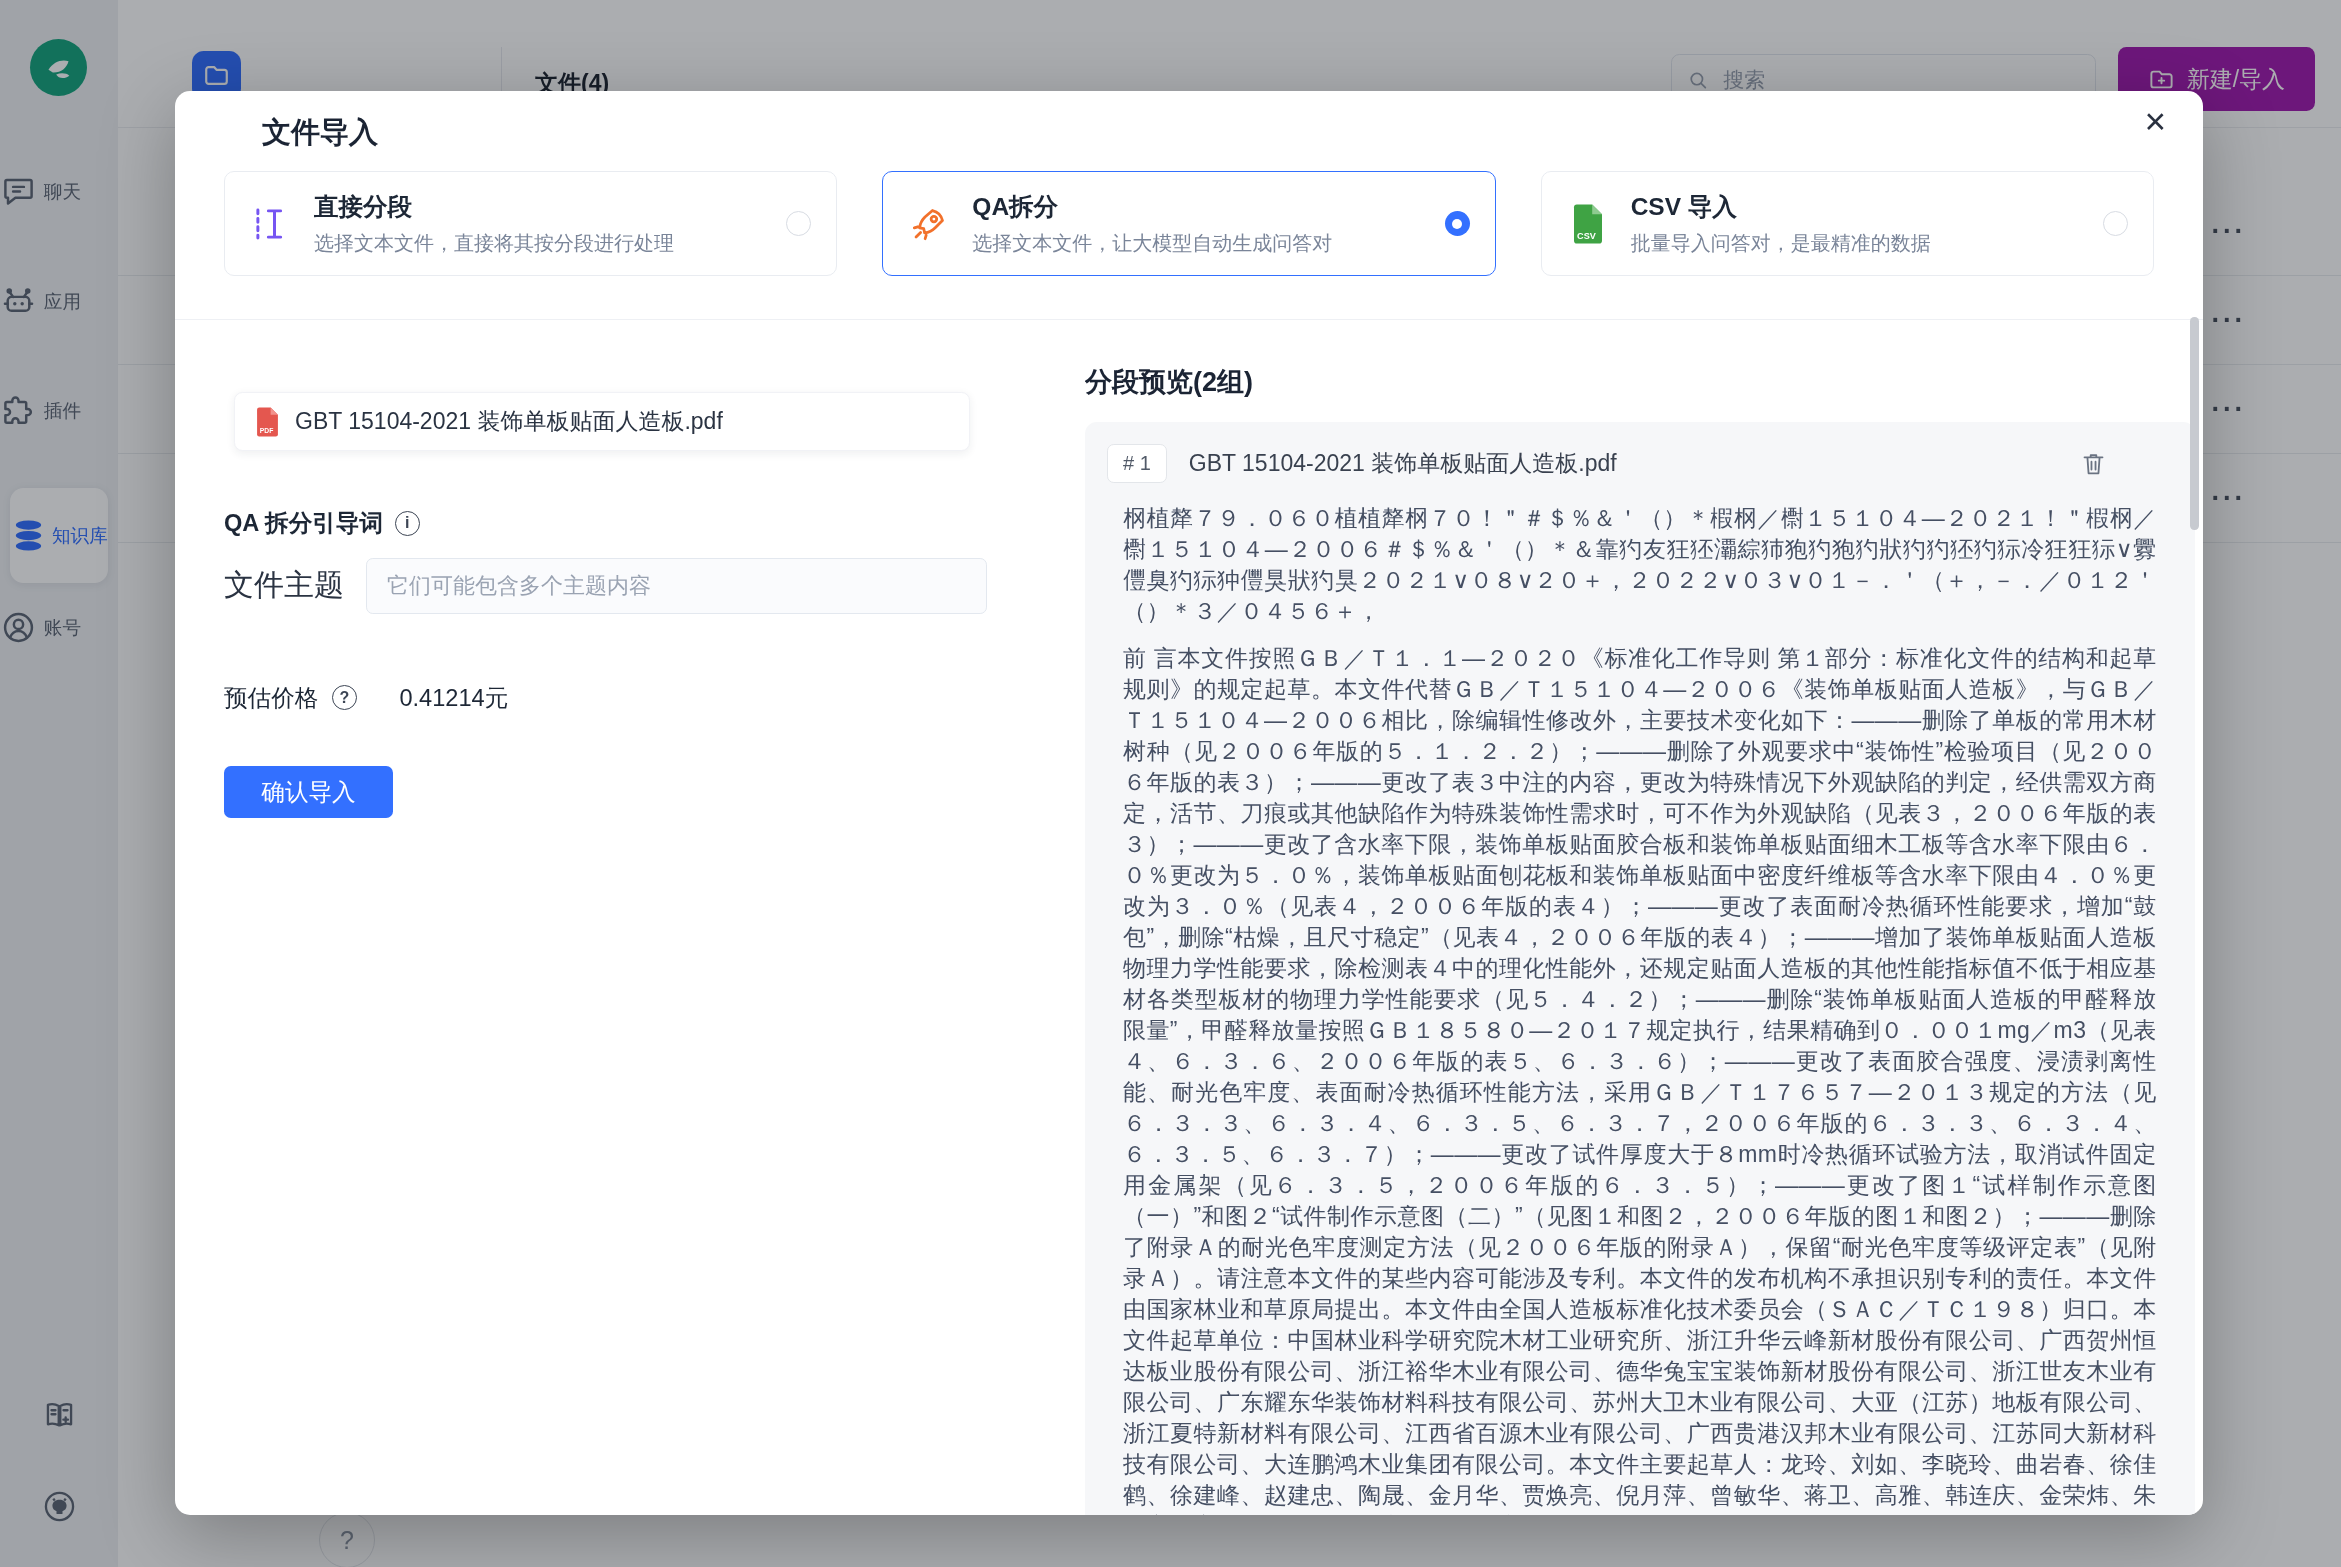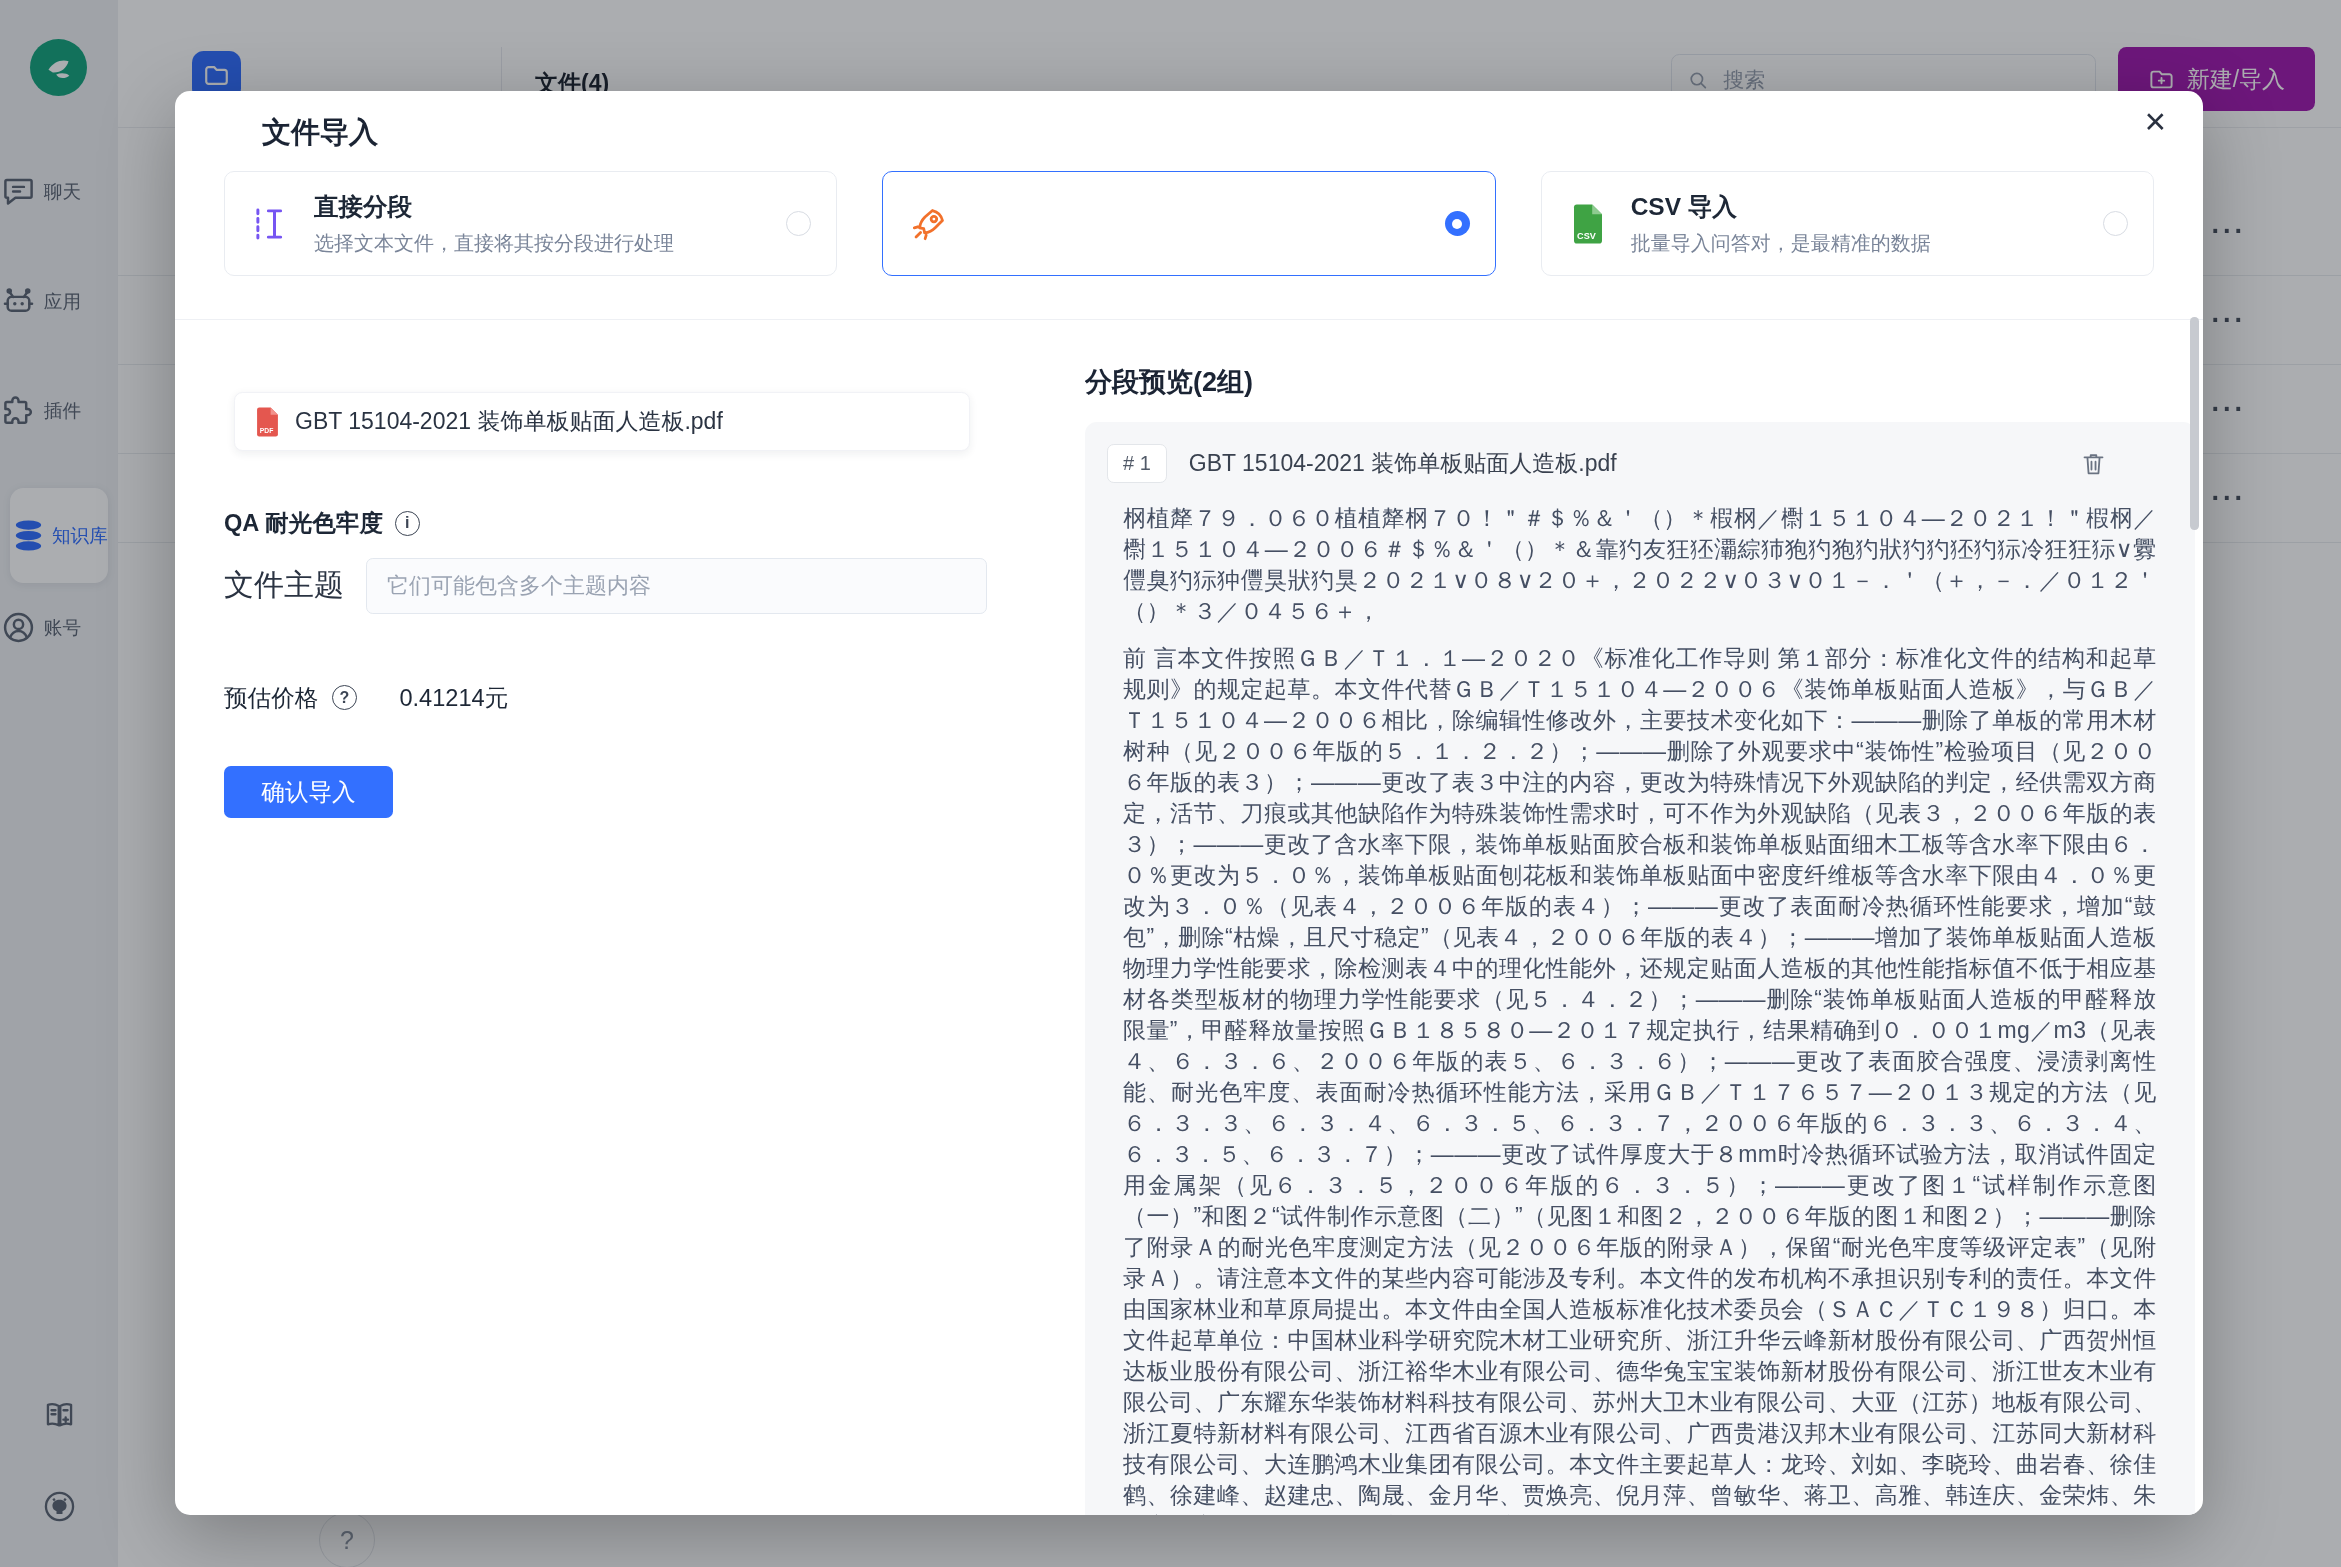--- a/index.html
+++ b/index.html
@@ -223,20 +223,24 @@
       </div>
       <span class="radio"></span>
     </div>
 
     <div class="card selected">
       <svg class="card-icon" viewBox="0 0 24 24" fill="none" stroke="#f2712b" stroke-width="1.6" stroke-linecap="round" stroke-linejoin="round">
         <path d="M14 4.3c3 .7 5 2.7 5.7 5.7l-4 4c-1.7 1.7-3.8 2.8-6.2 3.1l-.5-2.4-2.4-.5c.3-2.4 1.4-4.5 3.1-6.2z"></path>
         <circle cx="14.8" cy="9.2" r="1.6"></circle>
         <path d="M7.2 16.8 4.6 19.4M5.6 13.6l-2 .6M10.4 18.4l-.6 2"></path>
       </svg>
+      <div>
+        <div class="card-title">QA拆分</div>
+        <div class="card-desc">选择文本文件，让大模型自动生成问答对</div>
+      </div>
       <span class="radio on"></span>
     </div>
 
     <div class="card">
       <svg class="card-icon" viewBox="0 0 24 30">
         <path d="M4 1h11l7 7v19a2 2 0 0 1-2 2H4a2 2 0 0 1-2-2V3a2 2 0 0 1 2-2z" fill="#3fa344"></path>
         <path d="M15 1l7 7h-7z" fill="#8ecb90"></path>
         <text x="4.2" y="26" font-size="6.5" fill="#fff" font-weight="bold" font-family="Liberation Sans, sans-serif">CSV</text>
       </svg>
       <div>
@@ -254,21 +258,21 @@
     <div class="file-row">
       <svg viewBox="0 0 24 30" width="25" height="32" style="font-size:27px">
         <path d="M4 1h11l7 7v19a2 2 0 0 1-2 2H4a2 2 0 0 1-2-2V3a2 2 0 0 1 2-2z" fill="#e4574f"></path>
         <path d="M15 1l7 7h-7z" fill="#f2928c"></path>
         <text x="4.6" y="26" font-size="6.5" fill="#fff" font-weight="bold" font-family="Liberation Sans, sans-serif">PDF</text>
       </svg>
       <span>GBT 15104-2021 装饰单板贴面人造板.pdf</span>
     </div>
 
     <div class="qa-label">
-      <span>QA 耐光色牢度</span>
+      <span>QA 拆分引导词</span>
       <span class="circ">i</span>
     </div>
 
     <div class="topic-row">
       <span class="t-label">文件主题</span>
       <input type="text" placeholder="它们可能包含多个主题内容" style="">
     </div>
 
     <div class="price-row">
       <span>预估价格</span>

